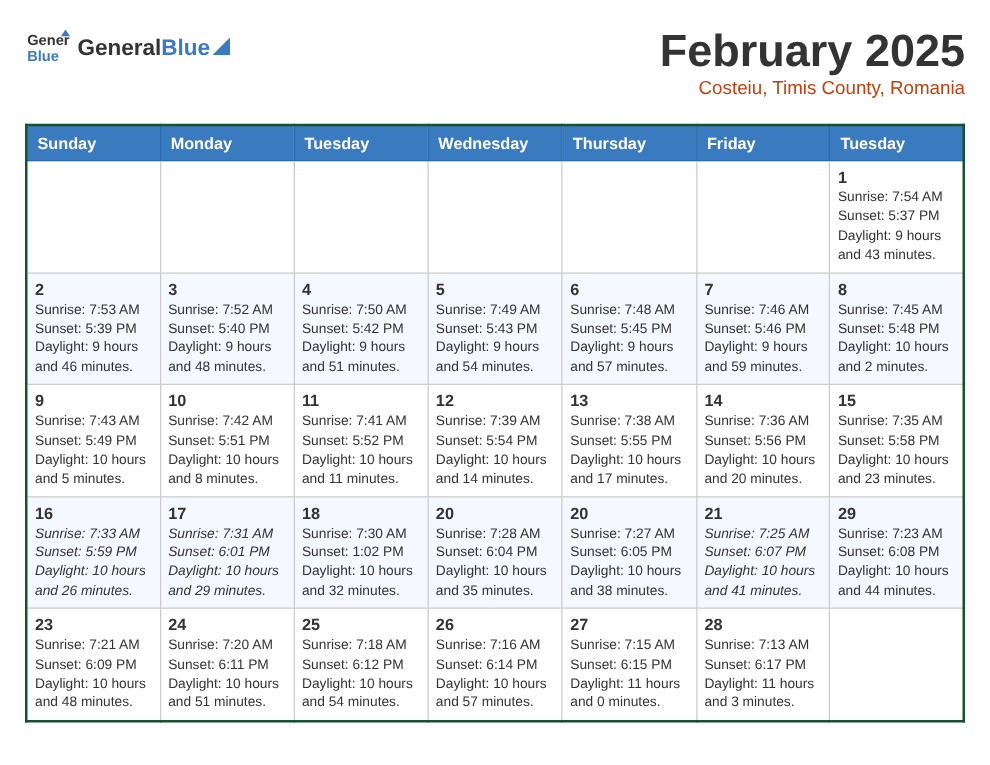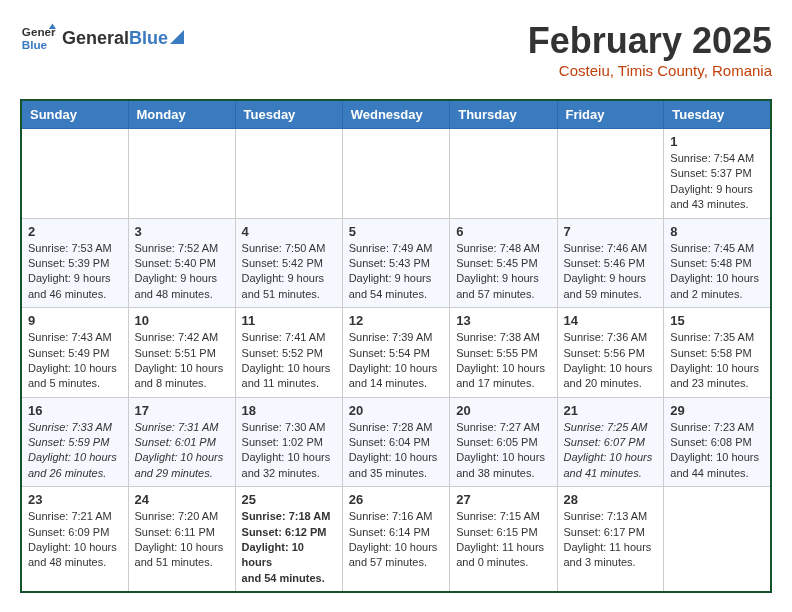--- a/index.html
+++ b/index.html
@@ -296,21 +296,21 @@
         </td>
         <td>
           <span class="day-number">24</span>
           <div class="day-info" style="white-space: pre-line;">Sunrise: 7:20 AM
 Sunset: 6:11 PM
 Daylight: 10 hours
 and 51 minutes.</div>
         </td>
         <td>
           <span class="day-number">25</span>
-          <div class="day-info" style="white-space: pre-line; font-weight: bold;">Sunrise: 7:18 AM
+          <div class="day-info" style="white-space: pre-line;">Sunrise: 7:18 AM
 Sunset: 6:12 PM
 Daylight: 10 hours
 and 54 minutes.</div>
         </td>
         <td>
           <span class="day-number">26</span>
           <div class="day-info" style="white-space: pre-line;">Sunrise: 7:16 AM
 Sunset: 6:14 PM
 Daylight: 10 hours
 and 57 minutes.</div>

